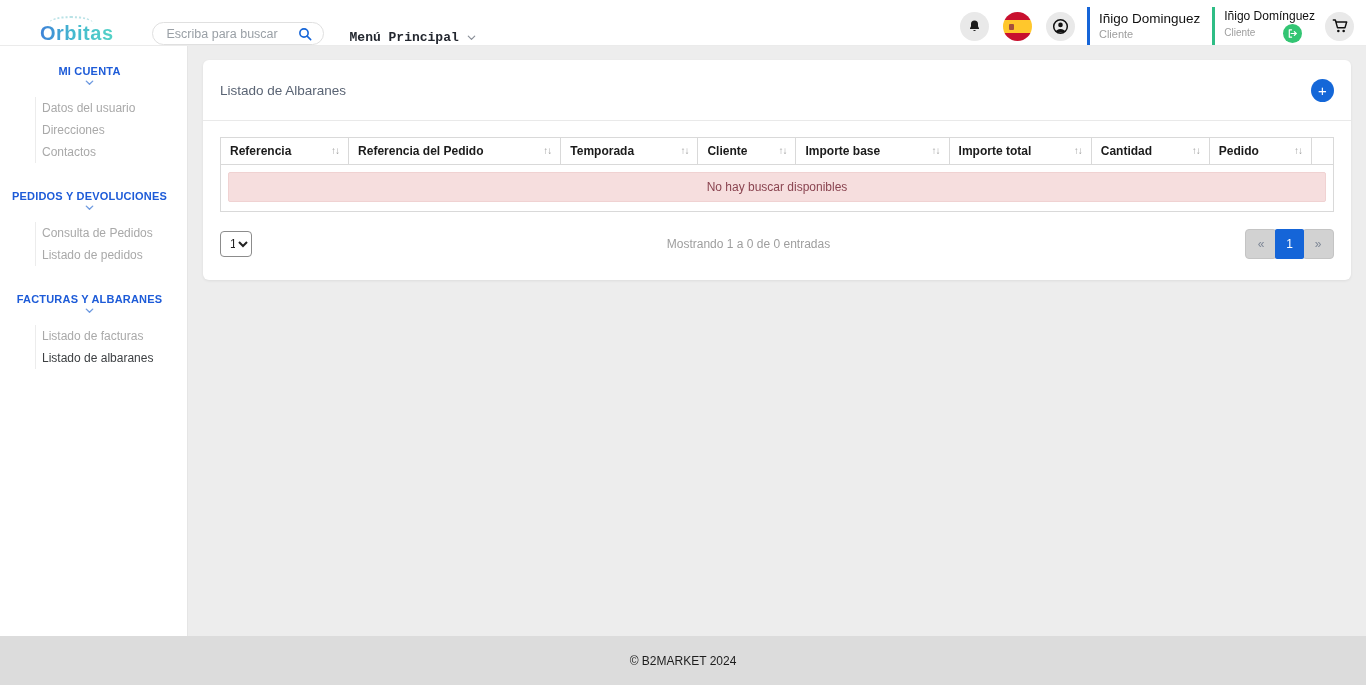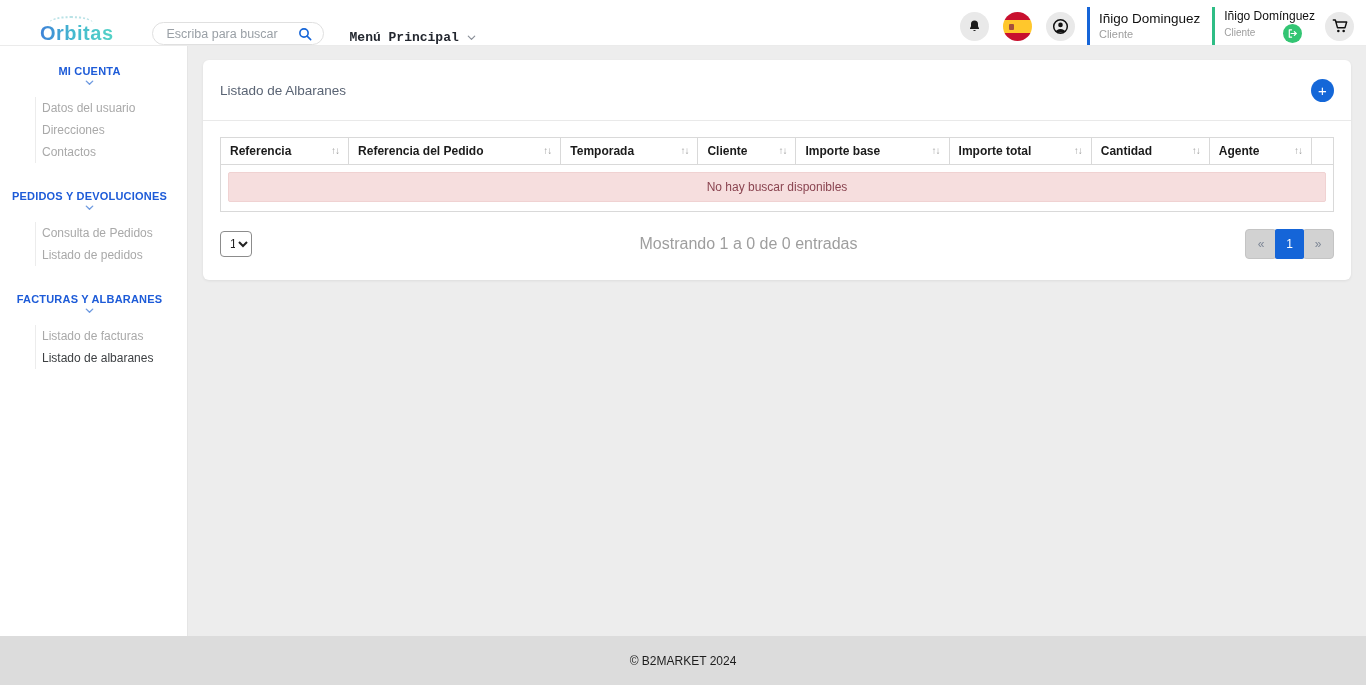--- a/index.html
+++ b/index.html
@@ -63,21 +63,21 @@
   table { width:100%; border-collapse:collapse; border:1px solid #d9d9d9; table-layout:fixed; }
   th { border-right:1px solid #d9d9d9; border-bottom:1px solid #d9d9d9; padding:6px 9px;
        font-size:12px; text-align:left; color:#1b1b1b; cursor:pointer; overflow:hidden; white-space:nowrap; }
   th .sort { float:right; color:#9e9e9e; font-size:10px; letter-spacing:-1px; font-weight:normal; margin-top:1px; }
   tbody td { padding:7px 7px 9px; }
   .empty-band { background:#f6dede; color:#8a4450; text-align:center; font-size:12px;
                 padding:7px 0; border-radius:2px; border:1px solid #f0d2d2; }
   .card-foot { display:flex; align-items:center; padding:17px 17px 21px; }
   .page-size { width:32px; height:26px; border:1px solid #8c8c8c; border-radius:4px;
                font-size:12px; color:#222; padding:0 0 0 5px; background:#fff; font-family:inherit; }
-  .foot-info { flex:1; text-align:center; font-size:16px; color:#9e9e9e; }
+  .foot-info { flex:1; text-align:center; font-size:12px; color:#9e9e9e; }
   .pager { display:flex; align-items:center; }
   .page-btn { height:30px; min-width:32px; display:flex; align-items:center; justify-content:center;
               font-size:12px; border:none; cursor:pointer; font-family:inherit; }
   .page-btn.nav { background:#d2d2d2; border:1px solid #c4c4c4; color:#7e8796; border-radius:4px; }
   .page-btn.current { background:#1565d8; color:#fff; min-width:29px; margin:0 -2px;
                       position:relative; z-index:1; border-radius:2px; }
 
   
   .footer { height:49px; background:#dcdcdc; display:flex; align-items:center; justify-content:center;
             font-size:12px; color:#1d1d1d; font-weight:500; }
@@ -250,21 +250,21 @@
           </colgroup>
           <thead>
             <tr>
               <th><span class="sort">↑↓</span><span>Referencia</span></th>
               <th><span class="sort">↑↓</span><span>Referencia del Pedido</span></th>
               <th><span class="sort">↑↓</span><span>Temporada</span></th>
               <th><span class="sort">↑↓</span><span>Cliente</span></th>
               <th><span class="sort">↑↓</span><span>Importe base</span></th>
               <th><span class="sort">↑↓</span><span>Importe total</span></th>
               <th><span class="sort">↑↓</span><span>Cantidad</span></th>
-              <th><span class="sort">↑↓</span><span>Agente</span></th>
+              <th><span class="sort">↑↓</span><span>Pedido</span></th>
               <th></th>
             </tr>
           </thead>
           <tbody>
             <tr>
               <td colspan="9">
                 <div class="empty-band">No hay buscar disponibles</div>
               </td>
             </tr>
           </tbody>

